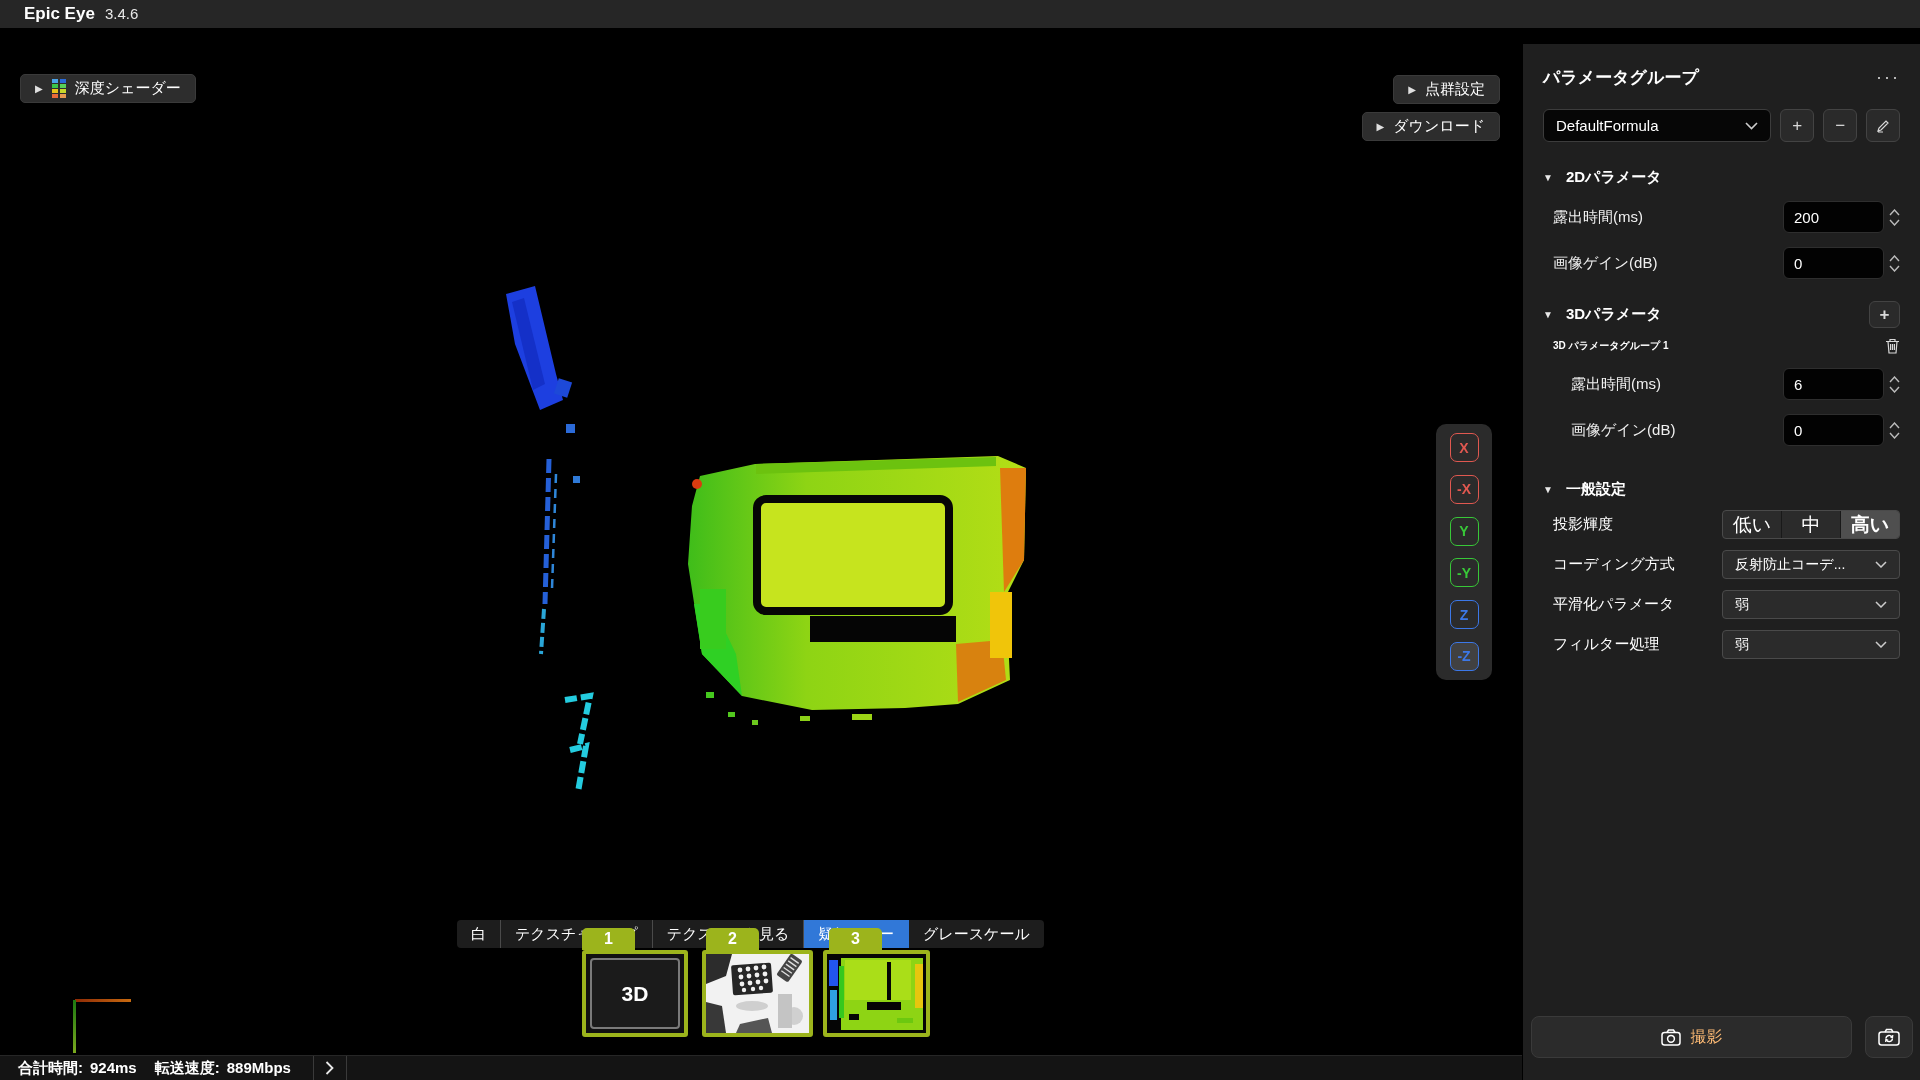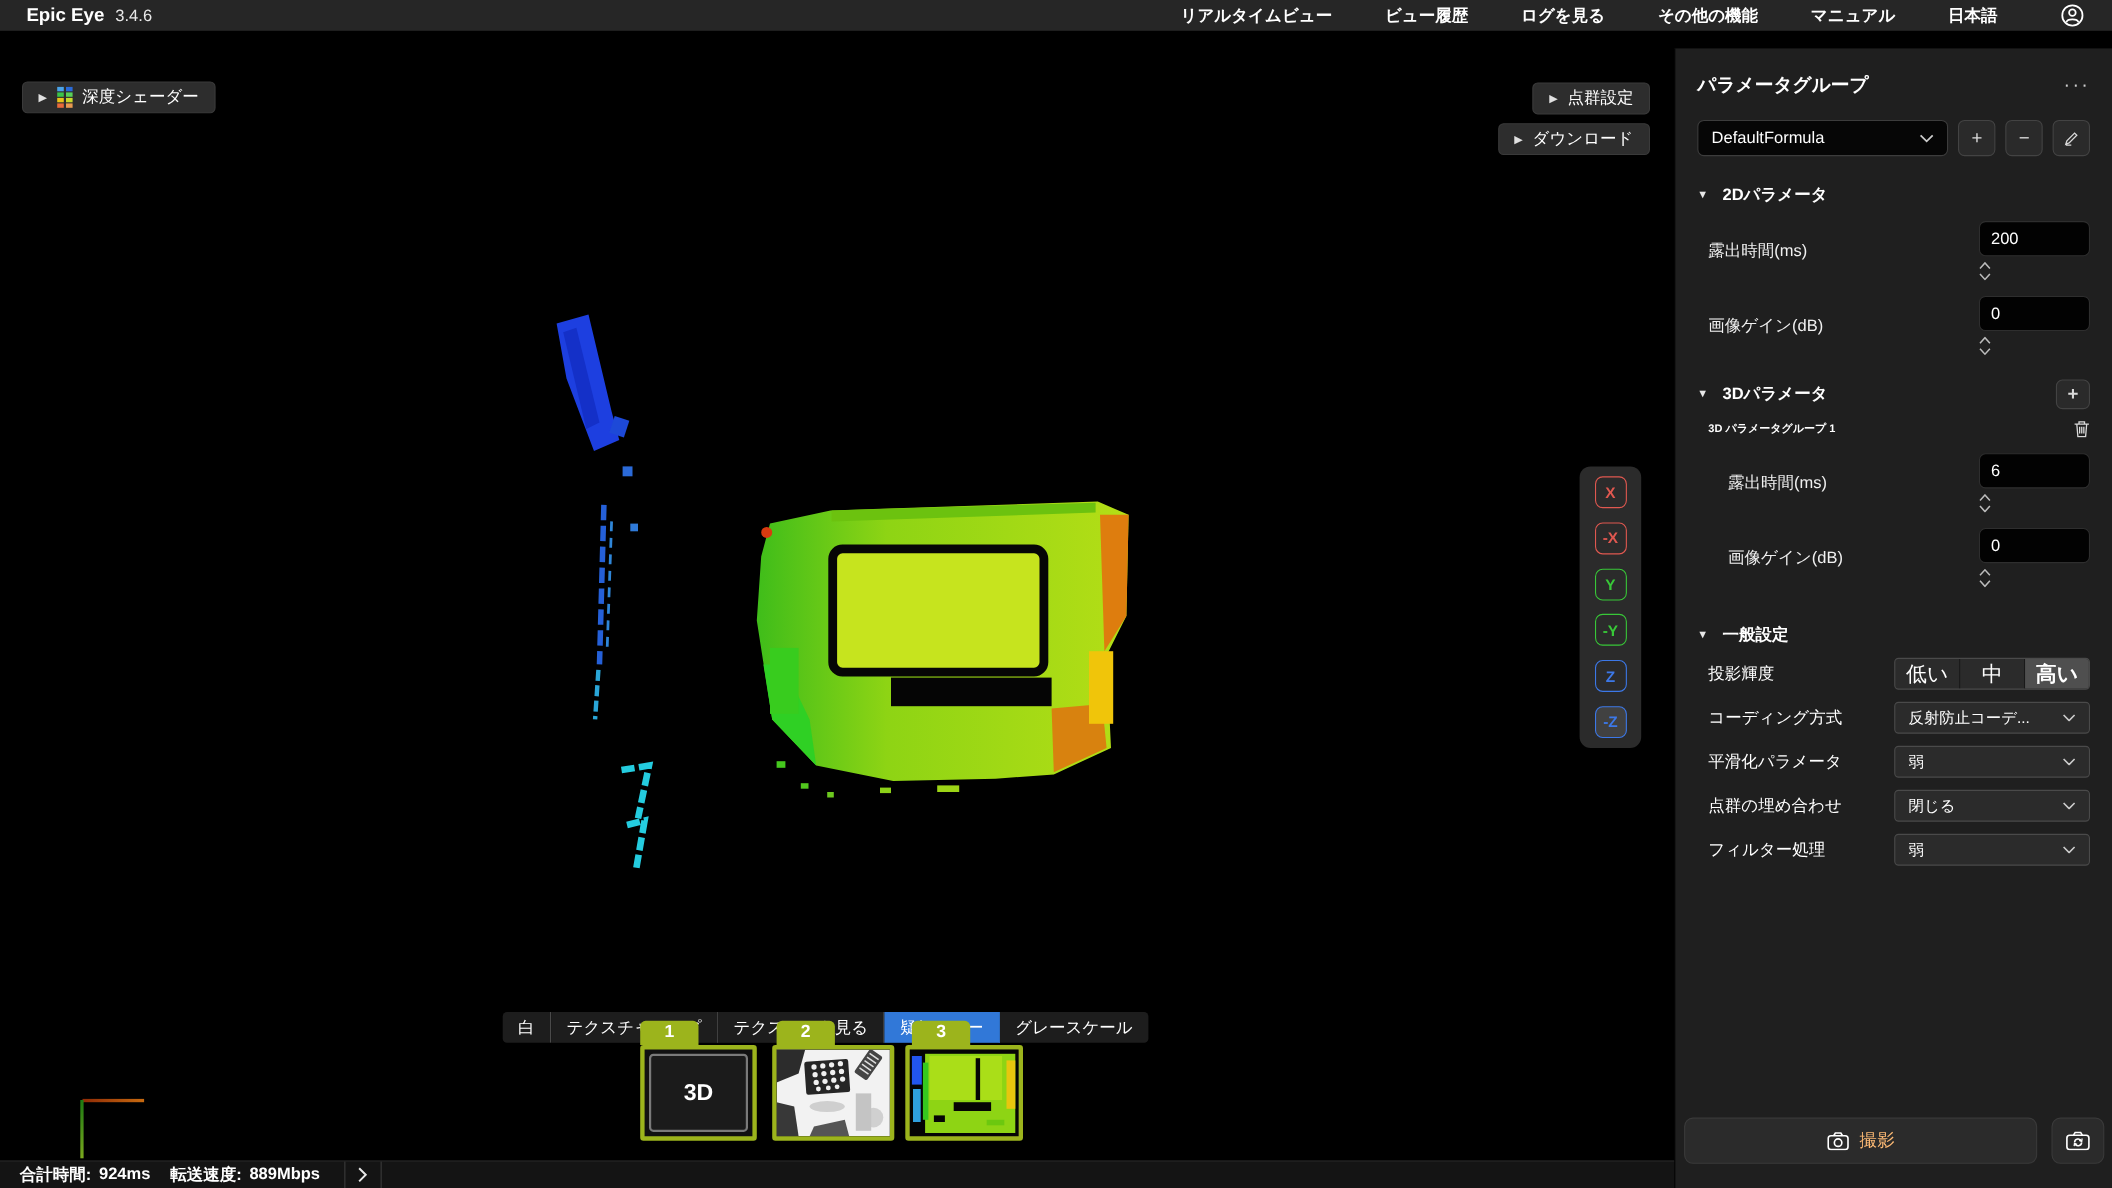--- a/index.html
+++ b/index.html
@@ -87,21 +87,21 @@
   .sec-head { display:flex; align-items:center; gap:13px; margin-top:26px;
     font-size:15px; font-weight:bold; }
   .sec-head .tri { font-size:10px; color:#e8e8e8; }
   .sec-head.withbtn { justify-content:flex-start; position:relative; }
   .sec-add { position:absolute; right:0; top:-4px; }
 
   .param-row { display:flex; align-items:center; justify-content:space-between;
     margin-top:14px; padding-left:10px; }
   .param-row.indent2 { padding-left:28px; }
   .param-label { font-size:15px; color:#f0f0f0; }
-  .numwrap { display:flex; align-items:flex-start; gap:5px;flex-direction:column; }
+  .numwrap { display:flex; align-items:center; gap:5px; }
   .numinput { width:101px; height:32px; background:#020202; border:1px solid #2e2e2e;
     border-radius:6px; display:flex; align-items:center; padding:0 10px; font-size:15px; }
   .spin { display:flex; flex-direction:column; gap:3px; }
   .spin svg { display:block; cursor:pointer; }
 
   .group-row { display:flex; align-items:center; justify-content:space-between;
     margin-top:14px; padding-left:10px; font-size:10px; font-weight:bold; }
   .icon-btn { background:none; border:none; cursor:pointer; color:#d9d9d9;
     display:flex; align-items:center; }
 
@@ -134,35 +134,20 @@
   .statusbar .expander { width:32px; height:25px; display:flex; align-items:center;
     justify-content:center; cursor:pointer; }
 </style>
 </head>
 <body>
 
 <div class="topbar">
   <div class="brand">
     <span class="name">Epic Eye</span>
     <span class="ver">3.4.6</span>
-  </div>
-  <div class="topnav">
-    <span class="navitem">リアルタイムビュー</span>
-    <span class="navitem">ビュー履歴</span>
-    <span class="navitem">ログを見る</span>
-    <span class="navitem">その他の機能</span>
-    <span class="navitem">マニュアル</span>
-    <span class="navitem">日本語</span>
-    <span class="usericon">
-      <svg width="24" height="24" viewBox="0 0 24 24" fill="none" stroke="#fff" stroke-width="1.6">
-        <circle cx="12" cy="12" r="9.2"></circle>
-          <circle cx="12" cy="9.5" r="3"></circle>
-        <path d="M6.5 18.2 C7.5 14.8 16.5 14.8 17.5 18.2"></path>
-      </svg>
-    </span>
   </div>
 </div>
 
 <div class="viewport">
 
   <svg class="cloud" width="1522" height="1011" viewBox="0 0 1522 1011">
     <defs>
       <linearGradient id="blobGrad" x1="0" y1="0" x2="1" y2="0">
         <stop offset="0" stop-color="#3fbd1a"></stop>
         <stop offset="0.35" stop-color="#8ed414"></stop>
@@ -434,29 +419,20 @@
   <div class="gen-row">
     <span class="gen-label">平滑化パラメータ</span>
     <span class="select gen-select">
       <span>弱</span>
       <svg width="12" height="7" viewBox="0 0 12 7">
           <path d="M1 1 L6 6 L11 1" stroke="#ccc" stroke-width="1.5" fill="none"></path>
         </svg>
     </span>
   </div>
   <div class="gen-row">
-    <span class="gen-label">点群の埋め合わせ</span>
-    <span class="select gen-select">
-      <span>閉じる</span>
-      <svg width="12" height="7" viewBox="0 0 12 7">
-          <path d="M1 1 L6 6 L11 1" stroke="#ccc" stroke-width="1.5" fill="none"></path>
-        </svg>
-    </span>
-  </div>
-  <div class="gen-row">
     <span class="gen-label">フィルター処理</span>
     <span class="select gen-select">
       <span>弱</span>
       <svg width="12" height="7" viewBox="0 0 12 7">
           <path d="M1 1 L6 6 L11 1" stroke="#ccc" stroke-width="1.5" fill="none"></path>
         </svg>
     </span>
   </div>
 
   <div class="capture-row">

